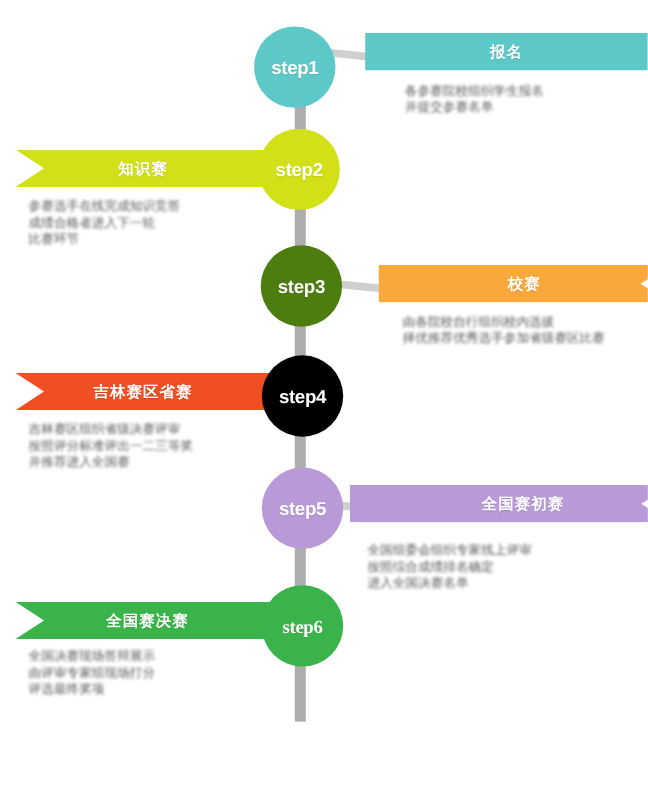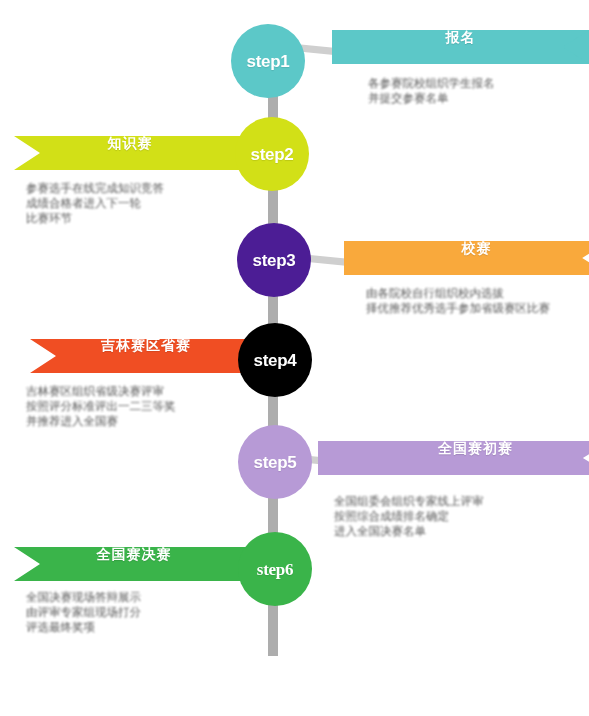--- a/index.html
+++ b/index.html
@@ -55,21 +55,21 @@
     line-height: 1;
     text-shadow: 0 1px 1px rgba(0,0,0,0.10);
   }
 
   
   .banner {
     position: absolute;
     height: 34px;
     z-index: 2;
     display: flex;
-    align-items: flex-start;
+    align-items: center;
     justify-content: center;
   }
   .banner .banner-label {
     color: #ffffff;
     font-size: 14px;
     font-weight: bold;
     letter-spacing: 1px;
     line-height: 1;
     text-shadow: 0 1px 1px rgba(0,0,0,0.12);
     position: relative;
@@ -176,33 +176,33 @@
     <div class="stub" style="left:300px; top:254px; width:48px; background:#cfcfcf;
          clip-path:polygon(0 0, 100% 40%, 100% 100%, 0 60%);"></div>
 
     <div class="banner right" id="b3" style="left:344px; top:241px; width:265px;">
       <svg class="ribbon-svg" viewBox="0 0 257 34" preserveAspectRatio="none">
         <path d="M0,0 L257,0 L231,17 L257,34 L0,34 Z" fill="#f9a93c"></path>
       </svg>
       <span class="banner-label">校赛</span>
     </div>
 
-    <div class="node" style="left:237px; top:223px; background:#4c1d95;">
+    <div class="node" style="left:237px; top:223px; background:#4d7c0f;">
       <span class="node-label">step3</span>
     </div>
 
     <div class="desc right" style="left:366px; top:286px; width:218px;">由各院校自行组织校内选拔
 择优推荐优秀选手参加省级赛区比赛</div>
   </div>
 
   <div class="step-row" style="top:0">
     <div class="stub" style="left:212px; top:352px; width:48px; background:#cfcfcf;
          clip-path:polygon(0 40%, 100% 0, 100% 60%, 0 100%);"></div>
 
-    <div class="banner left" id="b4" style="left:30px; top:339px; width:232px;font-family:Liberation Mono, monospace;">
+    <div class="banner left" id="b4" style="left:14px; top:339px; width:232px;">
       <svg class="ribbon-svg" viewBox="0 0 232 34" preserveAspectRatio="none">
         <path d="M0,0 L232,0 L232,34 L0,34 L26,17 Z" fill="#f04e23"></path>
       </svg>
       <span class="banner-label">吉林赛区省赛</span>
     </div>
 
     <div class="node" style="left:238px; top:323px; background:#000000;">
       <span class="node-label">step4</span>
     </div>
 

